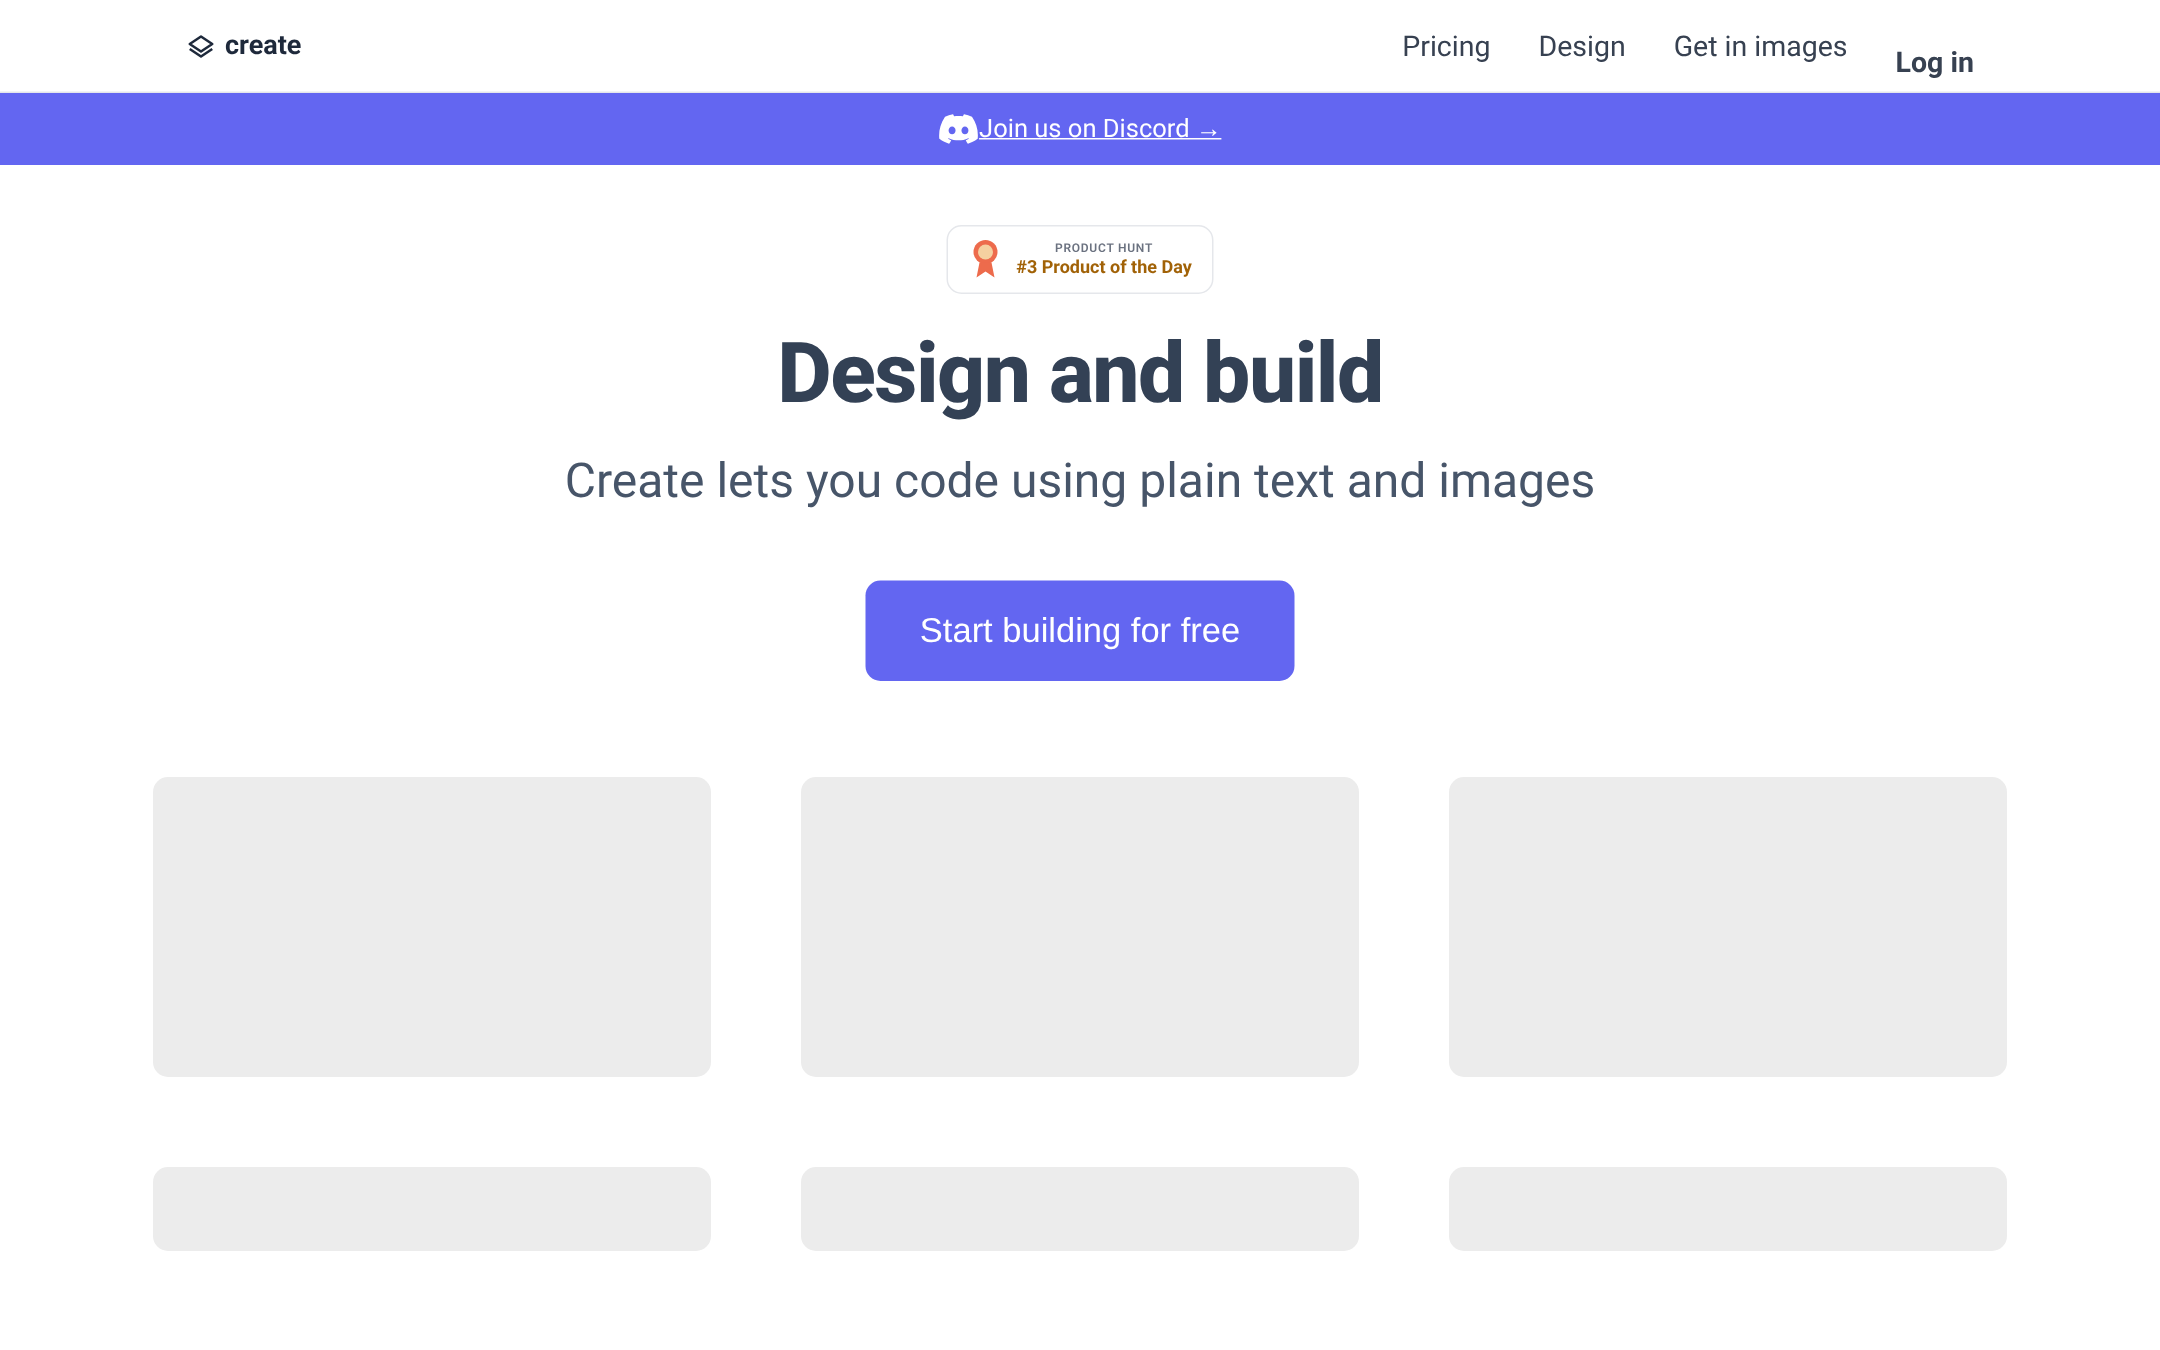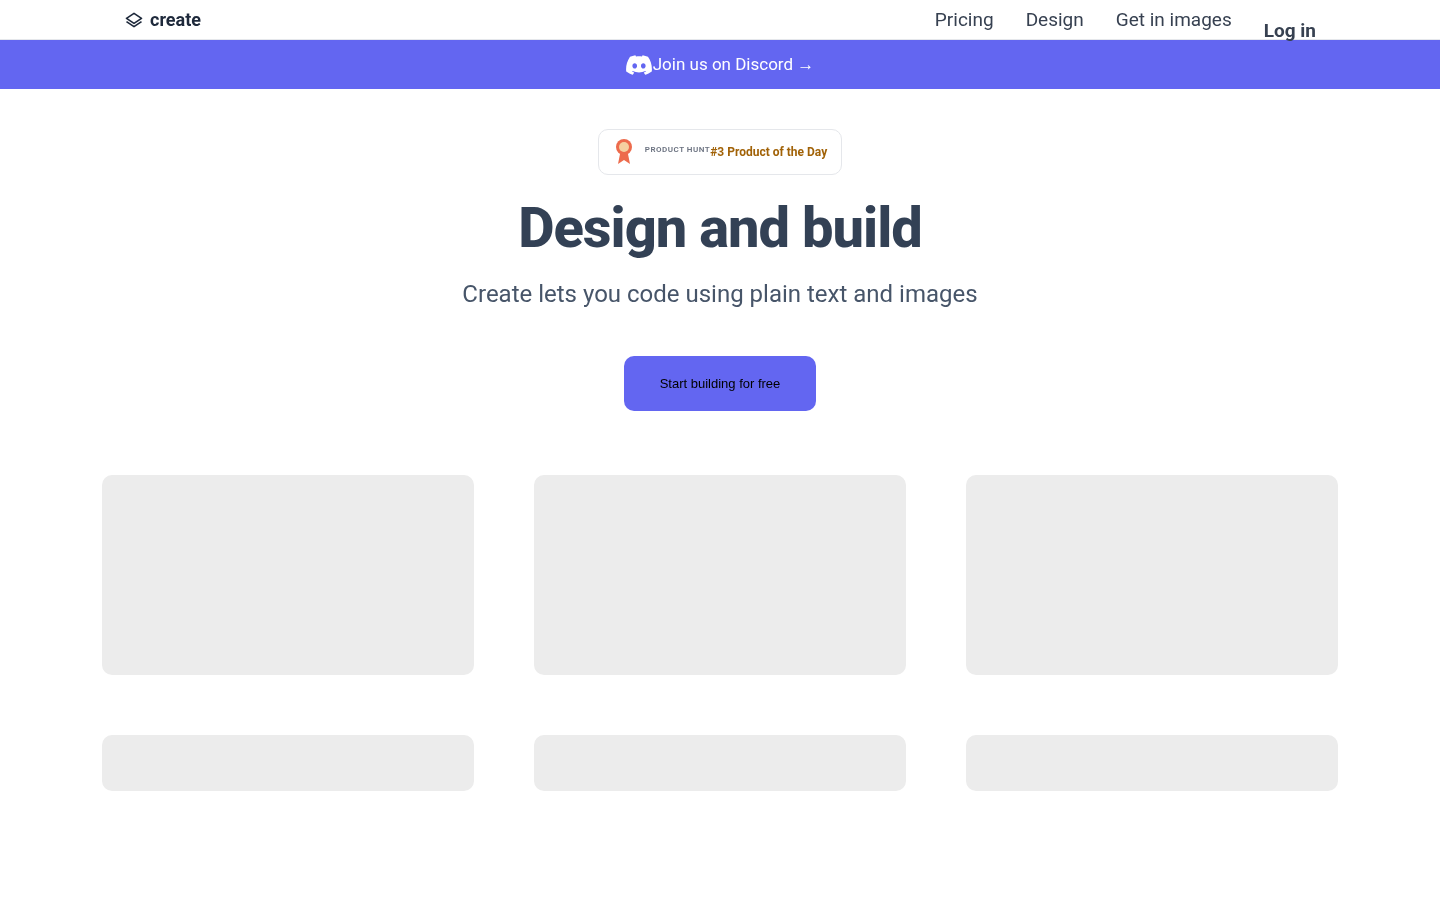--- a/index.html
+++ b/index.html
@@ -14,21 +14,21 @@
       color: #1e293b;
     }
     
     
     .header {
       display: flex;
       justify-content: space-between;
       align-items: center;
       padding: 12px 124px;
       border-bottom: 1px solid #e5e7eb;
-      height: 40px;
+      height: 62px;
     }
     
     .logo {
       display: flex;
       align-items: center;
       gap: 6px;
       font-weight: 700;
       font-size: 18px;
       color: #1e293b;
     }
@@ -59,20 +59,21 @@
     .banner {
       background: #6366f1;
       color: #ffffff;
       display: flex;
       justify-content: center;
       align-items: center;
       gap: 1px;
       padding: 14px 0;
       font-size: 17px;
       cursor: pointer;
+      text-decoration: underline;
     }
     
     .discord-icon {
       width: 26px;
       height: 20px;
     }
     
     
     .main {
       padding-top: 40px;
@@ -91,22 +92,22 @@
     }
     
     .ph-medal {
       width: 22px;
       height: 28px;
       position: relative;
     }
     
     .ph-text {
       display: flex;
-      flex-direction: row;
-      align-items: flex-start;
+      flex-direction: column;
+      align-items: center;
       line-height: 1.2;
     }
     
     .ph-label {
       font-size: 8px;
       font-weight: 600;
       letter-spacing: 0.5px;
       color: #6b7280;
     }
     
@@ -119,30 +120,30 @@
     
     .hero-title {
       font-size: 56px;
       font-weight: 800;
       line-height: 1.05;
       color: #334155;
       letter-spacing: -1px;
     }
     
     .hero-subtitle {
-      font-size: 24px;
+      font-size: 32px;
       color: #475569;
       margin-top: 22px;
     }
     
     .cta-button {
       display: inline-block;
       background: #6366f1;
-      color: #000000;
-      font-size: 13px;
+      color: #ffffff;
+      font-size: 23px;
       padding: 20px 36px;
       border-radius: 10px;
       margin-top: 48px;
       cursor: pointer;
       border: none;
     }
     
     
     .grid {
       display: grid;

